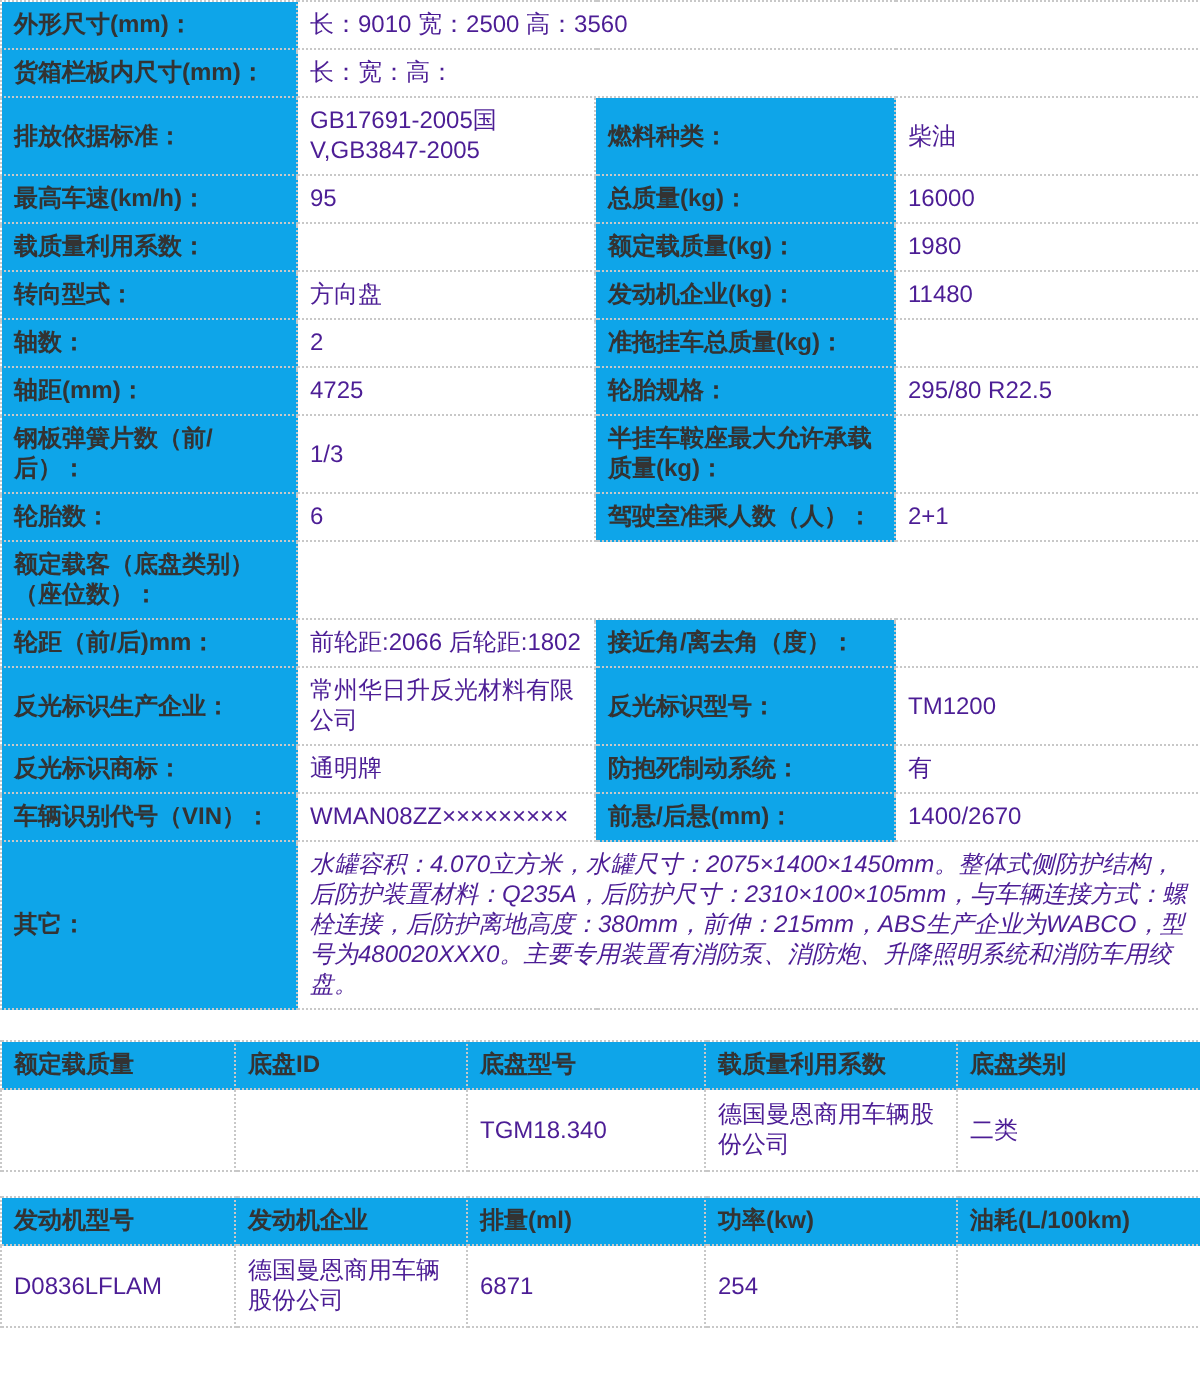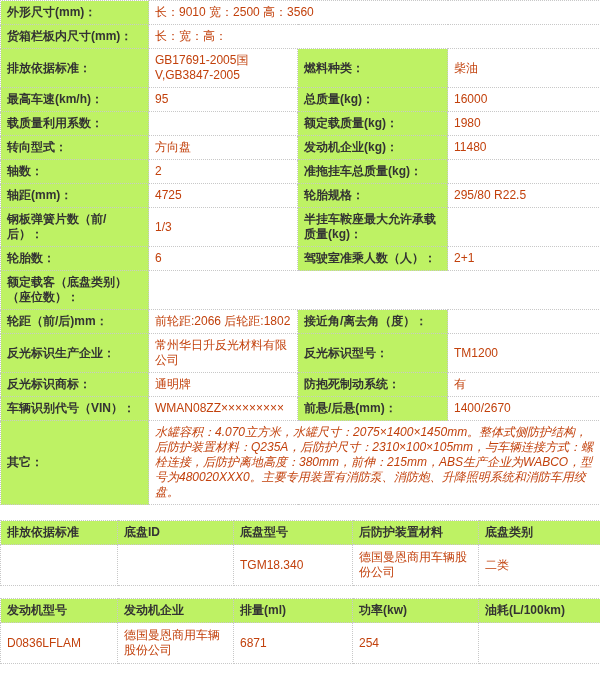--- a/index.html
+++ b/index.html
@@ -11,25 +11,25 @@
   table{border-collapse:collapse;table-layout:fixed;width:600px;}
   td,th{
     border:1px dotted #c8c8c8;
     padding:4px 6px;
     line-height:15px;
     vertical-align:middle;
     overflow-wrap:break-word;
     text-align:left;
   }
   .lbl,th{
-    background:#bef264;
+    background:#0ea5e9;
     font-weight:bold;
     color:#333333;
   }
-  .val{background:#ffffff;color:#c2410c;margin-top:40px;}
+  .val{background:#ffffff;color:#4c1d95;margin-top:40px;}
   tr.s td{height:15px;}       
   .gap1{height:15px;}
   .gap2{height:12px;}
   td.other{line-height:15px;font-style:italic;}
 </style>
 </head>
 <body>
 
 <table>
   <colgroup>
@@ -135,24 +135,24 @@
 <table>
   <colgroup>
       <col style="width:117px">
       <col style="width:116px">
       <col style="width:119px">
       <col style="width:126px">
       <col style="width:122px">
     </colgroup>
   <tbody>
       <tr class="s">
-    <th>排放依据标准</th>
+    <th>额定载质量</th>
     <th>底盘ID</th>
     <th>底盘型号</th>
-    <th>后防护装置材料</th>
+    <th>载质量利用系数</th>
     <th>底盘类别</th>
   </tr>
   <tr>
     <td class="val" style="height:32px"></td>
     <td class="val"></td>
     <td class="val">TGM18.340</td>
     <td class="val">德国曼恩商用车辆股份公司</td>
     <td class="val">二类</td>
   </tr>
 </tbody>

